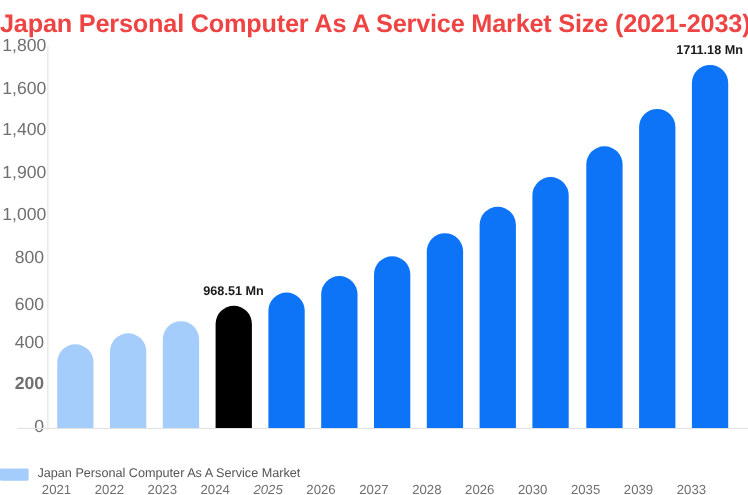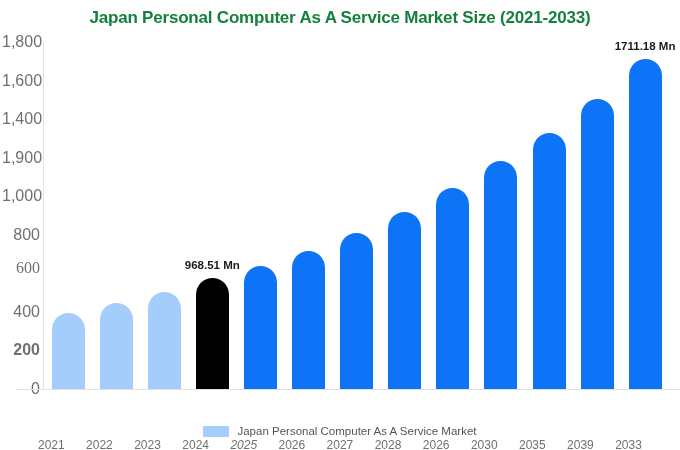--- a/index.html
+++ b/index.html
@@ -21,23 +21,23 @@
     background: #ffffff;
   }
 
   
   #chart-title {
     position: absolute;
     left: 0;
     top: 8px;
     width: 680px;
     text-align: center;
-    font-size: 17px;
+    font-size: 23px;
     font-weight: bold;
-    color: #15803d;
+    color: #ef4444;
     letter-spacing: -0.2px;
     white-space: nowrap;
   }
 
   
   
   #plot-area {
     position: absolute;
     left: 44px;
     top: 42px;
@@ -117,21 +117,20 @@
   }
 
   
   #legend {
     position: absolute;
     left: 0;
     top: 425px;
     width: 680px;
     display: flex;
     align-items: center;
-    justify-content: center;
     gap: 8px;
   }
   #legend-swatch {
     width: 26px;
     height: 11px;
     background: #a5cdfb;
     border-radius: 1px;
     flex: 0 0 auto;
   }
   #legend-label {
@@ -144,21 +143,21 @@
 <body>
 
 <div id="chart-root">
 
   <div id="chart-title">Japan Personal Computer As A Service Market Size (2021-2033)</div>
 
   <div id="y-axis">
       <div class="y-tick" style="top: 389px;">0</div>
       <div class="y-tick" style="top: 350.444px; font-weight: bold;">200</div>
       <div class="y-tick" style="top: 311.889px;">400</div>
-      <div class="y-tick" style="top: 268px; font-family: Liberation Serif, serif;">600</div>
+      <div class="y-tick" style="top: 278px;">600</div>
       <div class="y-tick" style="top: 234.778px;">800</div>
       <div class="y-tick" style="top: 196.222px;">1,000</div>
       <div class="y-tick" style="top: 157.667px;">1,900</div>
       <div class="y-tick" style="top: 119.111px;">1,400</div>
       <div class="y-tick" style="top: 80.5556px;">1,600</div>
       <div class="y-tick" style="top: 42px;">1,800</div>
     </div>
   <div id="y-axis-line"></div>
   <div id="x-axis-line"></div>
 

